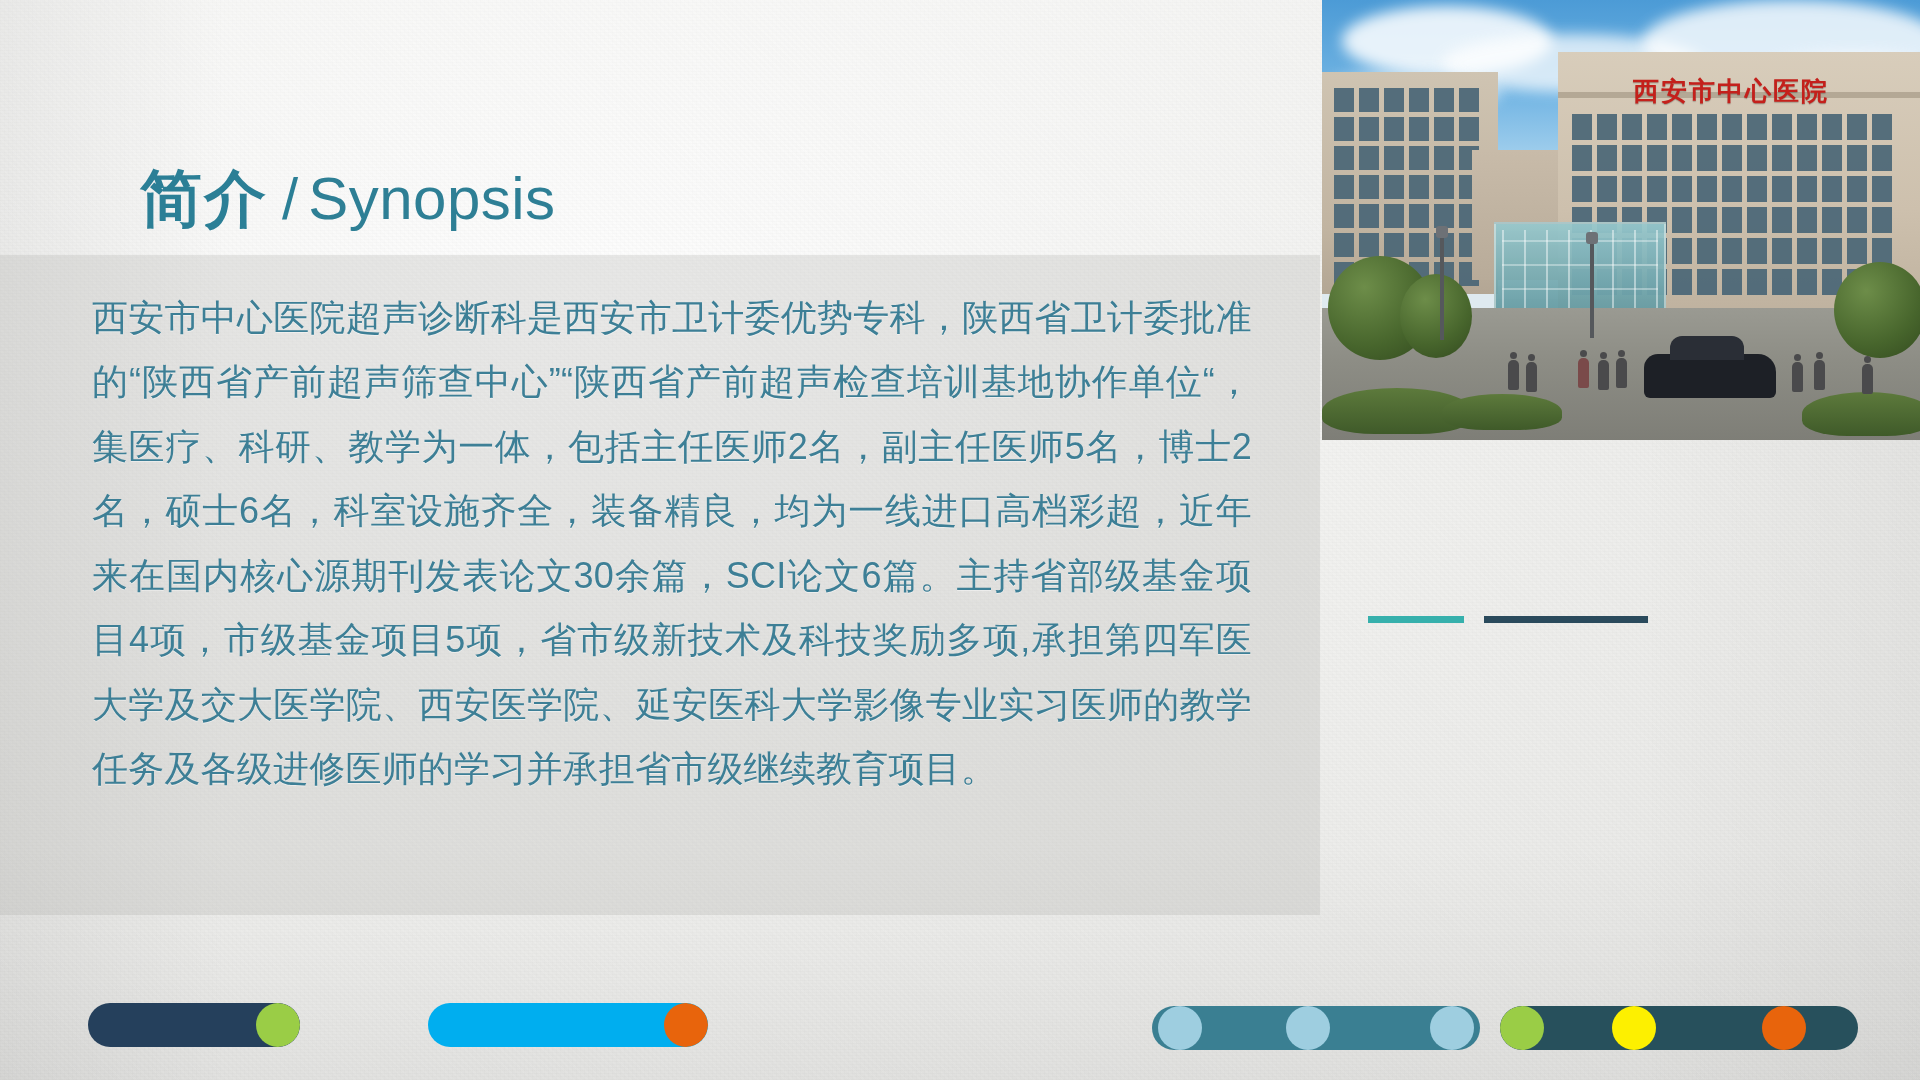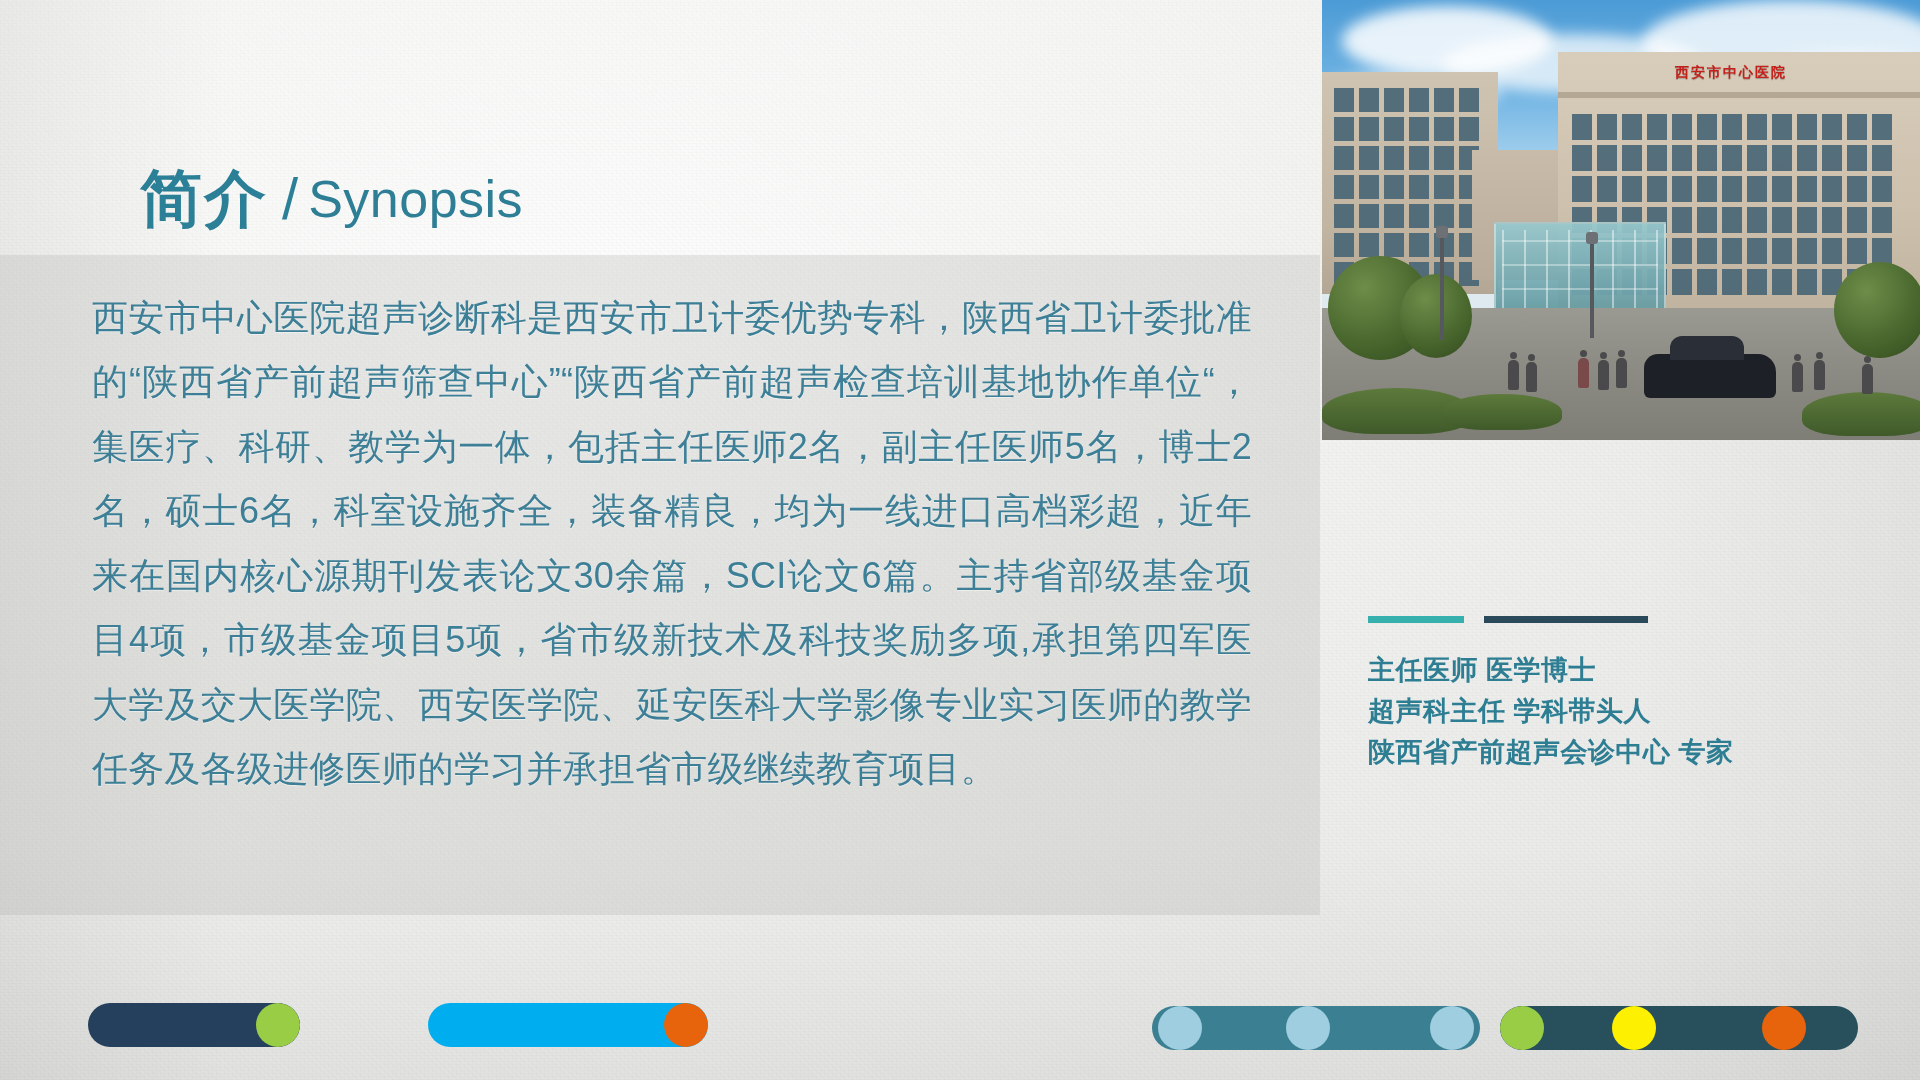--- a/index.html
+++ b/index.html
@@ -75,21 +75,21 @@
     vertical-align: middle;
   }
   .title-slash {
     font-size: 58px;
     font-weight: 400;
     color: #2b7f96;
     margin: 0 10px 0 14px;
     vertical-align: middle;
   }
   .title-en {
-    font-size: 52px;
+    font-size: 60px;
     font-weight: 400;
     color: #2e7f95;
     letter-spacing: 0.5px;
     vertical-align: middle;
   }
 
   
   .body-text {
     position: absolute;
     left: 92px;
@@ -156,27 +156,27 @@
     opacity: 0.92;
   }
   .bldg-right .win-grid {
     left: 14px; top: 62px;
     grid-template-columns: repeat(13, 20px);
     grid-auto-rows: 26px;
   }
   
   .sign {
     position: absolute;
-    left: 290px; top: 56px;
+    left: 290px; top: 74px;
     width: 238px; height: 34px;
     display: flex;
     align-items: center;
     justify-content: center;
     letter-spacing: 2px;
-    font-size: 14px;
+    font-size: 26px;
     font-weight: 700;
     color: #c4201b;
     text-shadow: 0 1px 1px rgba(0,0,0,0.25);
     white-space: nowrap;
     z-index: 3;
   }
 
   
   .bldg-left {
     position: absolute;
@@ -523,25 +523,20 @@
         <div class="person" style="left:540px; bottom:46px;"></div>
       </div>
     </div>
   </div>
 
   <div class="director-block">
     <div class="rule-row">
       <div class="rule-a"></div>
       <div class="rule-gap"></div>
       <div class="rule-b"></div>
-    </div>
-    <div class="credentials">
-      <div>主任医师  医学博士</div>
-      <div>超声科主任 学科带头人</div>
-      <div>陕西省产前超声会诊中心  专家</div>
     </div>
   </div>
 
   <div class="pillbar bar-l1">
       <div class="seg" style="left: 0px; width: 212px; background: rgb(37, 64, 92);"></div>
       <div class="dot" style="left: 168px; width: 44px; height: 44px; background: rgb(154, 205, 70);"></div>
     </div>
   <div class="pillbar bar-l2">
       <div class="seg" style="left: 0px; width: 280px; background: rgb(0, 174, 239);"></div>
       <div class="dot" style="left: 236px; width: 44px; height: 44px; background: rgb(232, 100, 12);"></div>

